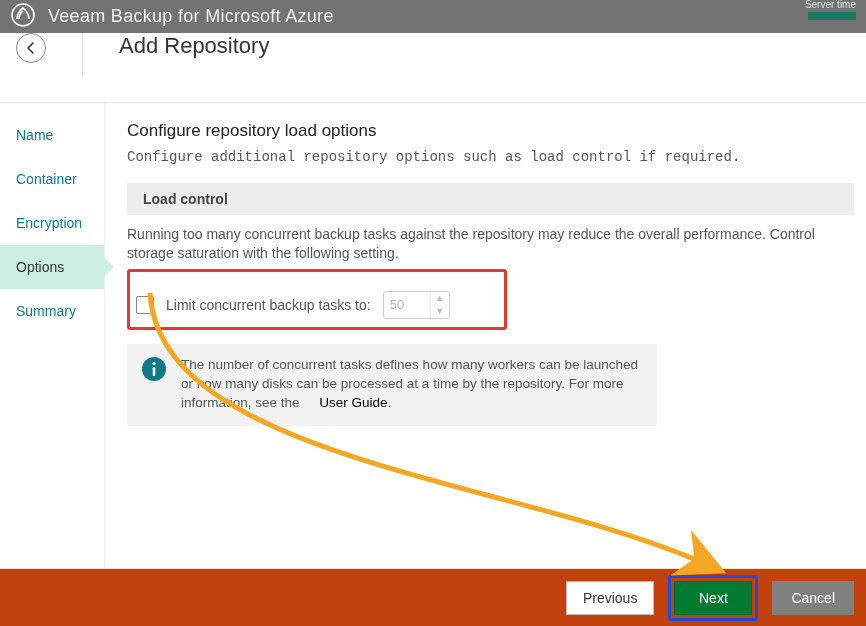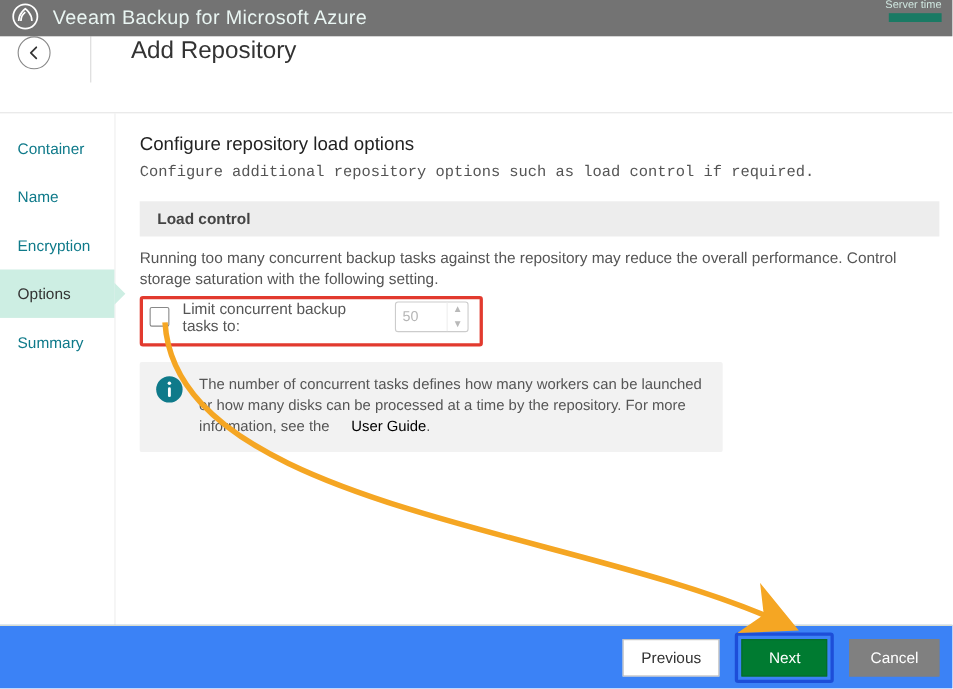--- a/index.html
+++ b/index.html
@@ -26,33 +26,33 @@
     width:0; height:0; border-top:10px solid transparent; border-bottom:10px solid transparent; border-left:10px solid #cdeee3;
   }
 
   .content { flex:1; padding:18px 12px 0 22px; position:relative; overflow:hidden; }
   .h1 { font-size:17px; font-weight:400; color:#222; margin-bottom:8px;}
   .p { font-size:14px; color:#555; margin-bottom:18px;font-family:Liberation Mono, monospace;}
 
   .section-head { background:#ededed; color:#444; font-weight:600; font-size:14px; padding:8px 16px; }
   .section-desc { font-size:14px; color:#555; padding:10px 0 6px 0; line-height:1.35;}
 
-  .limit-row { display:flex; align-items:center; gap:12px; padding:0 10px 8px 6px; border:3px solid #e23a2e; border-radius:3px; width:312px;justify-content:center;}
+  .limit-row { display:flex; align-items:center; gap:12px; padding:19px 10px 8px 6px; border:3px solid #e23a2e; border-radius:3px; width:380px;}
   .checkbox { width:18px; height:18px; border:1.5px solid #888; border-radius:2px; background:#fff; display:inline-block; flex:0 0 auto;}
   .limit-label { color:#555; font-size:14px; }
   .num-wrap { display:flex; align-items:center; border:1px solid #ccc; border-radius:3px; background:#fff; height:28px; }
   .num-input { width:46px; border:none; outline:none; padding:0 6px; font-size:13px; color:#b6b6b6; background:transparent; }
   .spinners { display:flex; flex-direction:column; border-left:1px solid #eee;}
   .spin { width:18px; height:13px; display:flex; align-items:center; justify-content:center; color:#b9b9b9; font-size:9px; cursor:pointer;}
 
   .info-box { background:#f2f2f2; margin-top:14px; padding:12px 14px 14px 14px; display:flex; gap:14px; align-items:flex-start; width:530px; border-radius:2px;}
   .info-text { font-size:13.5px; color:#555; line-height:1.4;}
   .info-text a { color:#000000; text-decoration:none;margin-left:16px; }
 
-  .footer { height:58px; background:#3b82f6; border-top:1px solid #eee8c9; display:flex; align-items:center; justify-content:flex-end; padding-right:12px; gap:14px;}
+  .footer { height:58px; background:#c2410c; border-top:1px solid #eee8c9; display:flex; align-items:center; justify-content:flex-end; padding-right:12px; gap:14px;}
   .btn { height:34px; min-width:78px; display:flex; align-items:center; justify-content:center; font-size:14px; cursor:pointer; user-select:none;}
   .btn-prev { background:#fff; border:1px solid #bcbcbc; color:#333; padding:0 16px;}
   .btn-next-wrap { border:3px solid #1d4ed8; border-radius:3px; padding:3px;}
   .btn-next { background:#007b31; color:#fff; border:1px solid #066b2c; padding:0 22px; font-weight:500;}
   .btn-cancel { background:#808080; color:#fff; border:1px solid #808080; padding:0 18px;}
 
   .annot-arrow { position:absolute; left:0; top:0; pointer-events:none; }
 
 </style>
 </head>
@@ -82,22 +82,22 @@
       <svg width="16" height="16" viewBox="0 0 16 16">
         <path d="M10 3 L5 8 L10 13" fill="none" stroke="#333" stroke-width="1.6" stroke-linecap="round" stroke-linejoin="round"></path>
       </svg>
     </div>
     <div class="divider-v"></div>
     <div class="page-title">Add Repository</div>
   </div>
 
   <div class="body">
     <div class="sidebar">
+      <div class="side-item">Name</div>
       <div class="side-item">Container</div>
-      <div class="side-item">Name</div>
       <div class="side-item">Encryption</div>
       <div class="side-item active">Options</div>
       <div class="side-item">Summary</div>
     </div>
 
     <div class="content">
       <div class="h1">Configure repository load options</div>
       <div class="p">Configure additional repository options such as load control if required.</div>
 
       <div class="section-head">Load control</div>

